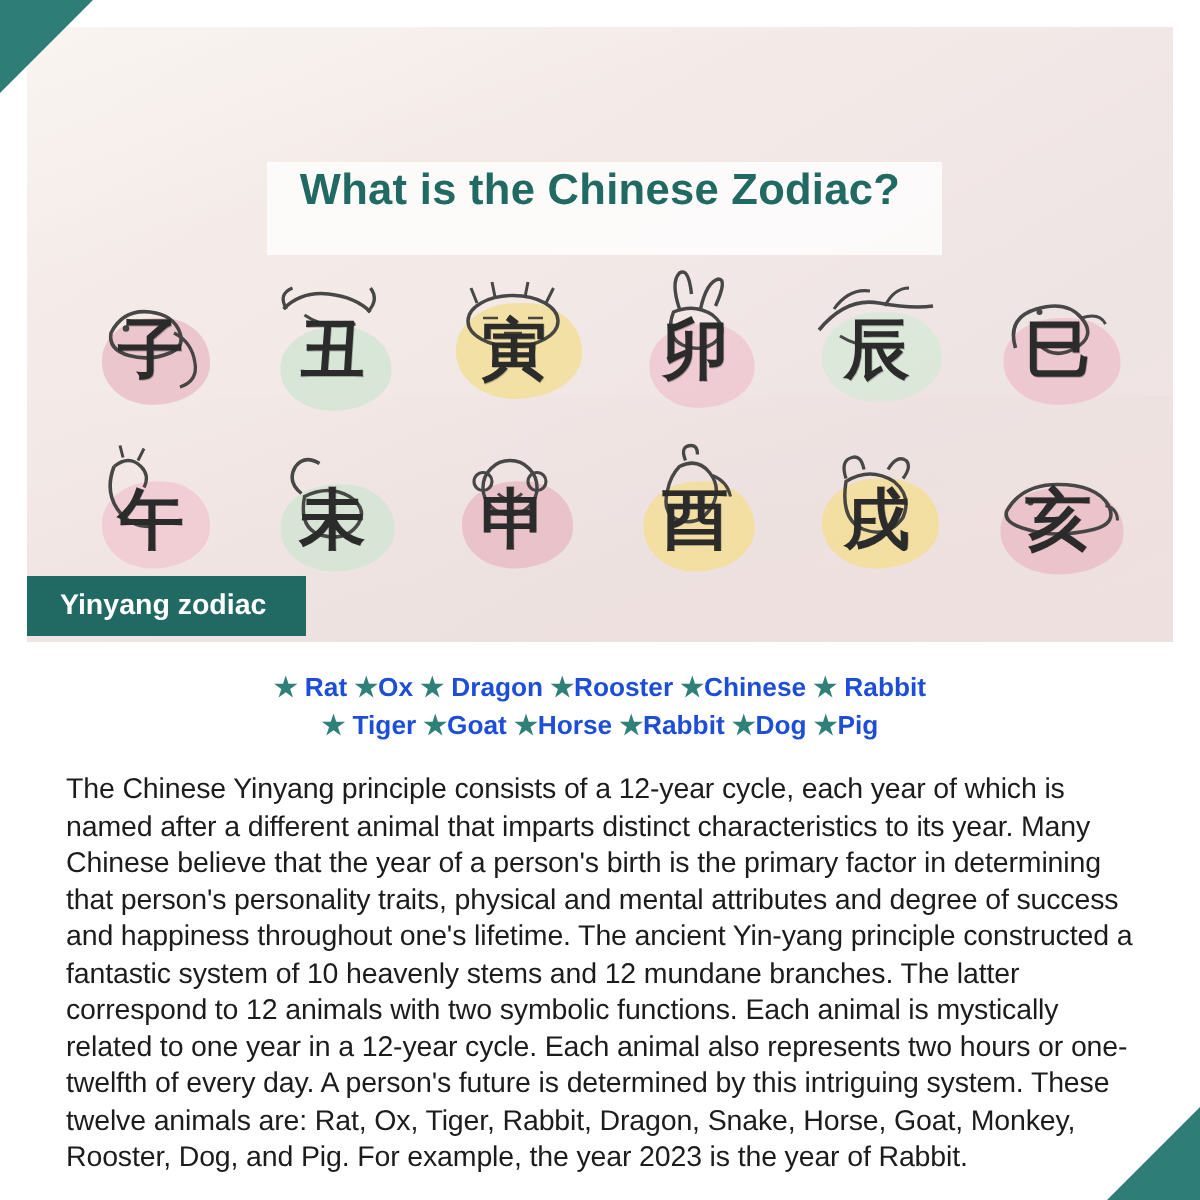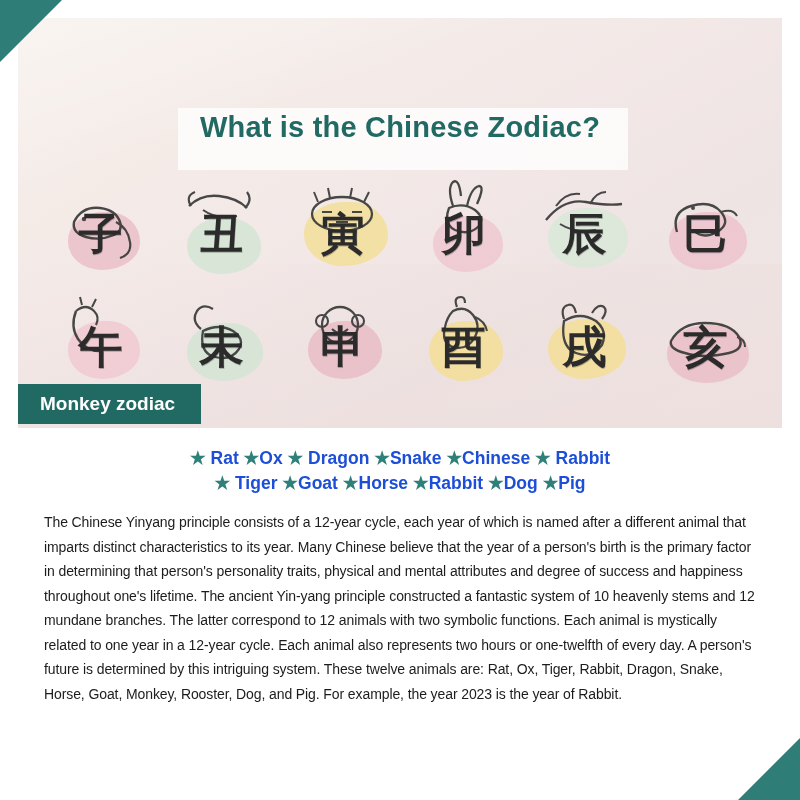--- a/index.html
+++ b/index.html
@@ -169,21 +169,21 @@
     color: #2f8079;
     font-size: 17.5px;
     font-weight: bold;
     line-height: 25px;
     margin: 6px 0 10px 0;
   }
   #animal-list .star { color: #2f8079; }
   #animal-list .name { color: #1d4ed8; }
 
   #paragraph {
-    font-size: 14px;
+    font-size: 19px;
     line-height: 24.5px;
     color: #1c1c1c;
     text-align: left;
     letter-spacing: -0.1px;
   }
 </style>
 </head>
 <body>
 
 <div id="poster">
@@ -317,33 +317,33 @@
           <path d="M80 40 q8 2 8 10" fill="none" stroke="#3a3a3a" stroke-width="2"></path>
           <circle cx="30" cy="38" r="2" fill="#3a3a3a"></circle>
         </svg>
         <span class="glyph-char">亥</span>
       </div>
 
     </div>
   </div>
 
   <div id="ribbon">
-    <span>Monkey zodiac</span>
+    <span>Yinyang zodiac</span>
   </div>
 
   <div id="body-panel">
 
     <div id="animal-list">
       <div>
         <span class="star">★</span>
         <span class="name">Rat</span>
         <span class="star">★</span><span class="name">Ox</span>
         <span class="star">★</span>
         <span class="name">Dragon</span>
-        <span class="star">★</span><span class="name">Snake</span>
+        <span class="star">★</span><span class="name">Rooster</span>
         <span class="star">★</span><span class="name">Chinese</span>
         <span class="star">★</span>
         <span class="name">Rabbit</span>
       </div>
       <div>
         <span class="star">★</span>
         <span class="name">Tiger</span>
         <span class="star">★</span><span class="name">Goat</span>
         <span class="star">★</span><span class="name">Horse</span>
         <span class="star">★</span><span class="name">Rabbit</span>

